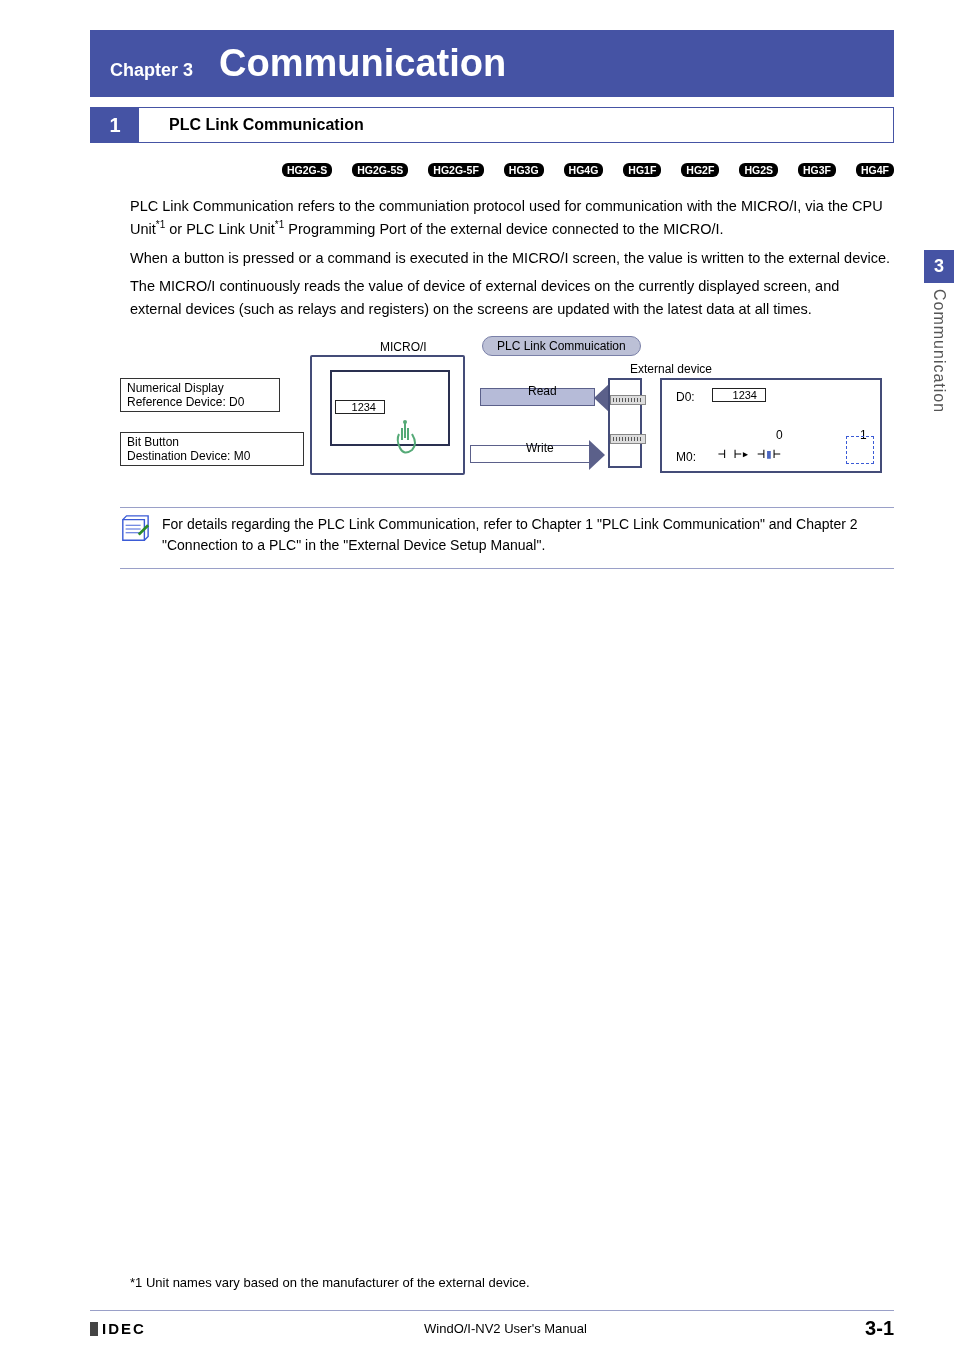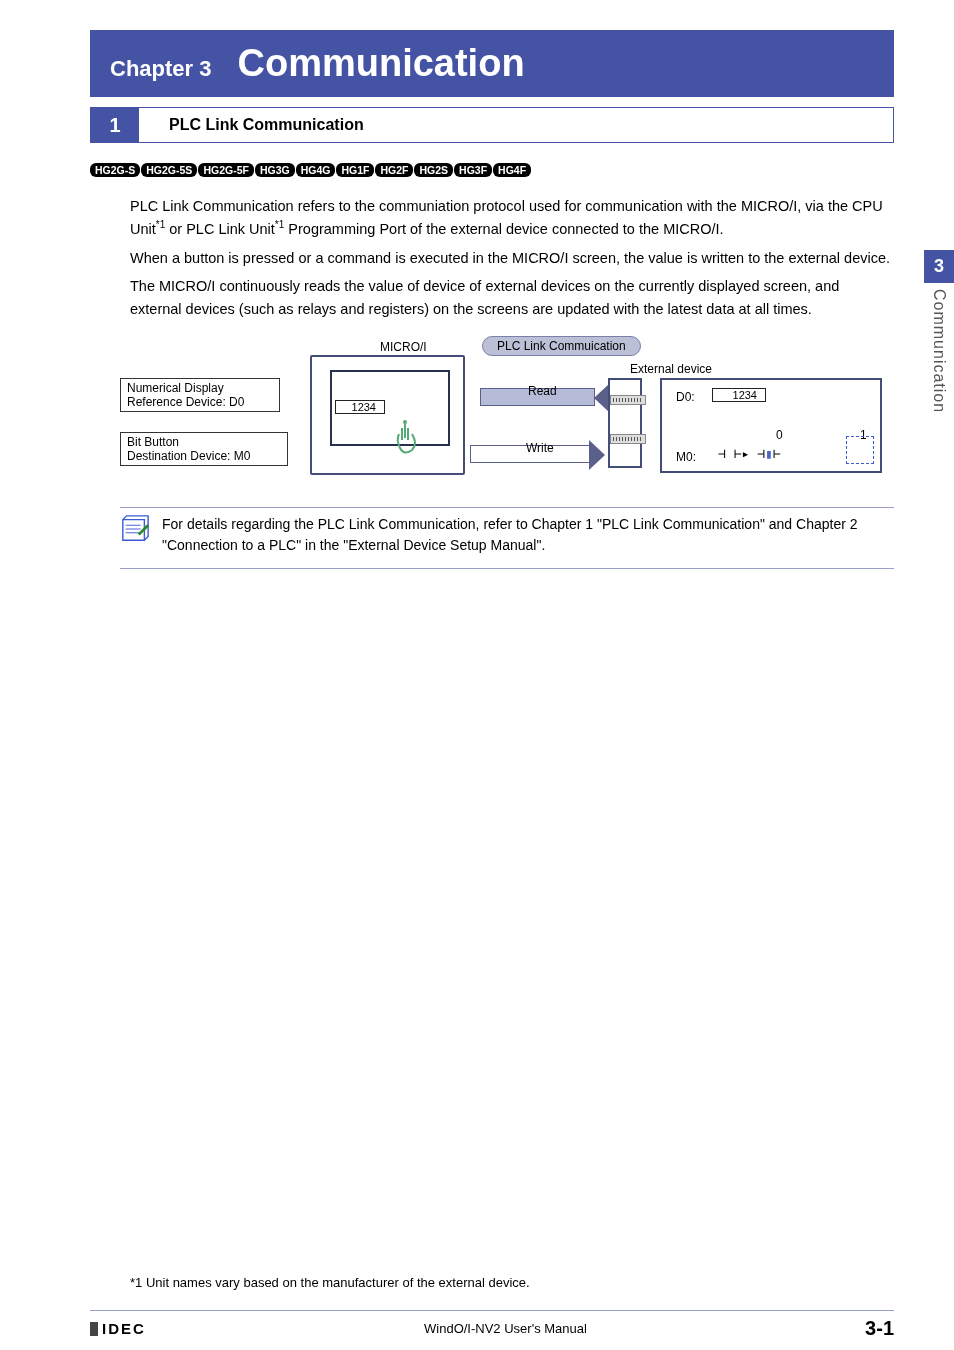--- a/index.html
+++ b/index.html
@@ -18,21 +18,21 @@
   }
   .chapter-bar {
     background: #4553a4;
     color: #fff;
     padding: 12px 20px 12px 20px;
     margin-top: 30px;
     display: flex;
     align-items: baseline;
   }
   .chapter-label {
-    font-size: 22px;
+    font-size: 18px;
     font-weight: bold;
     margin-right: 26px;
     white-space: nowrap;
   }
   .chapter-title {
     font-size: 38px;
     font-weight: bold;
   }
   .chapter-desc {
     margin: 30px 0 30px 40px;
@@ -55,22 +55,22 @@
     justify-content: center;
   }
   .section-title {
     font-weight: bold;
     font-size: 16px;
     padding: 8px 14px;
     margin-left: 16px;
   }
   .badge-row {
     display: flex;
-    justify-content: flex-start;
-    gap: 1px;
+    justify-content: flex-end;
+    gap: 20px;
     margin: 0 0 18px 0;
     flex-wrap: wrap;
   }
   .badge {
     background: #000;
     color: #fff;
     font-size: 10.5px;
     font-weight: bold;
     border-radius: 6px;
     padding: 1px 5px;
@@ -217,21 +217,21 @@
       <span class="d-label pill" style="left:362px; top:-4px;">PLC Link Commuication</span>
       <span class="d-label" style="left:510px; top:22px;">External device</span>
 
       <div class="d-label" style="left:0; top:38px;">
         <div class="label-box" style="width:160px;">
           <div>Numerical Display</div>
           <div>Reference Device: D0</div>
         </div>
       </div>
       <div class="d-label" style="left:0; top:92px;">
-        <div class="label-box" style="width:168px;">
+        <div class="label-box" style="width:184px;">
           <div>Bit Button</div>
           <div>Destination Device: M0</div>
         </div>
       </div>
 
       <div class="microi-box" style="left:190px; top:15px; width:155px; height:120px; border-radius:2px;"></div>
       <div class="screen" style="left:210px; top:30px; width:120px; height:76px;"></div>
       <div class="valbox" style="left:215px; top:60px; width:50px;">1234</div>
 
       <div class="d-label" style="left:268px; top:78px;">

